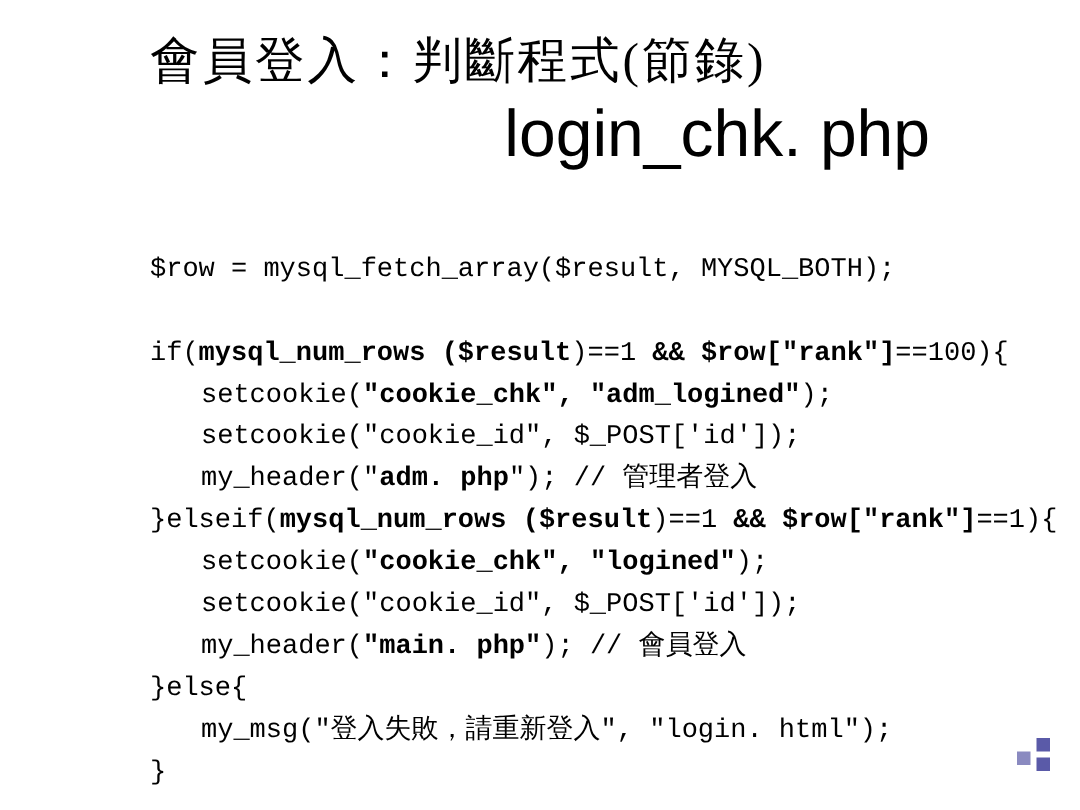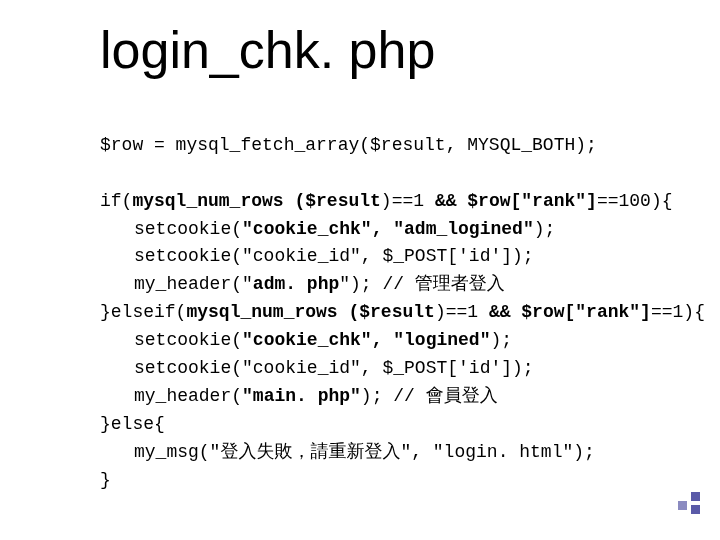--- a/index.html
+++ b/index.html
@@ -12,23 +12,24 @@
     position: relative;
   }
   .title-block { margin-bottom: 24px; }
   .title-cn {
     font-size: 33px;
     letter-spacing: 2px;
     color: #000;
   }
   .title-fn {
     font-family: Arial, sans-serif;
-    font-size: 52px;
+    font-size: 44px;
     color: #000;
     margin-top: 2px;
+    text-align: right;
   }
   .code {
     font-family: Liberation Mono, monospace;
     font-size: 18px;
     line-height: 1.55;
     color: #000;
     white-space: pre;
   }
   .b { font-weight: bold; }
   .indent { padding-left: 34px; display: inline-block; }
@@ -44,20 +45,21 @@
     background: #5a5aa8;
   }
   .corner .s1 { right: 0; top: 0; }
   .corner .s2 { right: 13px; top: 9px; background:#8a8ac0;}
   .corner .s3 { right: 0; top: 13px; }
 </style>
 </head>
 <body>
 
 <div class="title-block">
+  <div class="title-cn">會員登入：判斷程式(節錄)</div>
   <div class="title-fn">login_chk. php</div>
 </div>
 
 <div class="code">
 <span>$row = mysql_fetch_array($result, MYSQL_BOTH);</span>
 
 <span><span>if(</span><span class="b">mysql_num_rows ($result</span><span>)==1 </span><span class="b">&amp;&amp; $row["rank"]</span><span>==100){</span></span>
 <span class="indent"><span>setcookie(</span><span class="b">"cookie_chk", "adm_logined"</span><span>);</span></span>
 <span class="indent">setcookie("cookie_id", $_POST['id']);</span>
 <span class="indent"><span>my_header("</span><span class="b">adm. php</span><span>"); // 管理者登入</span></span>

